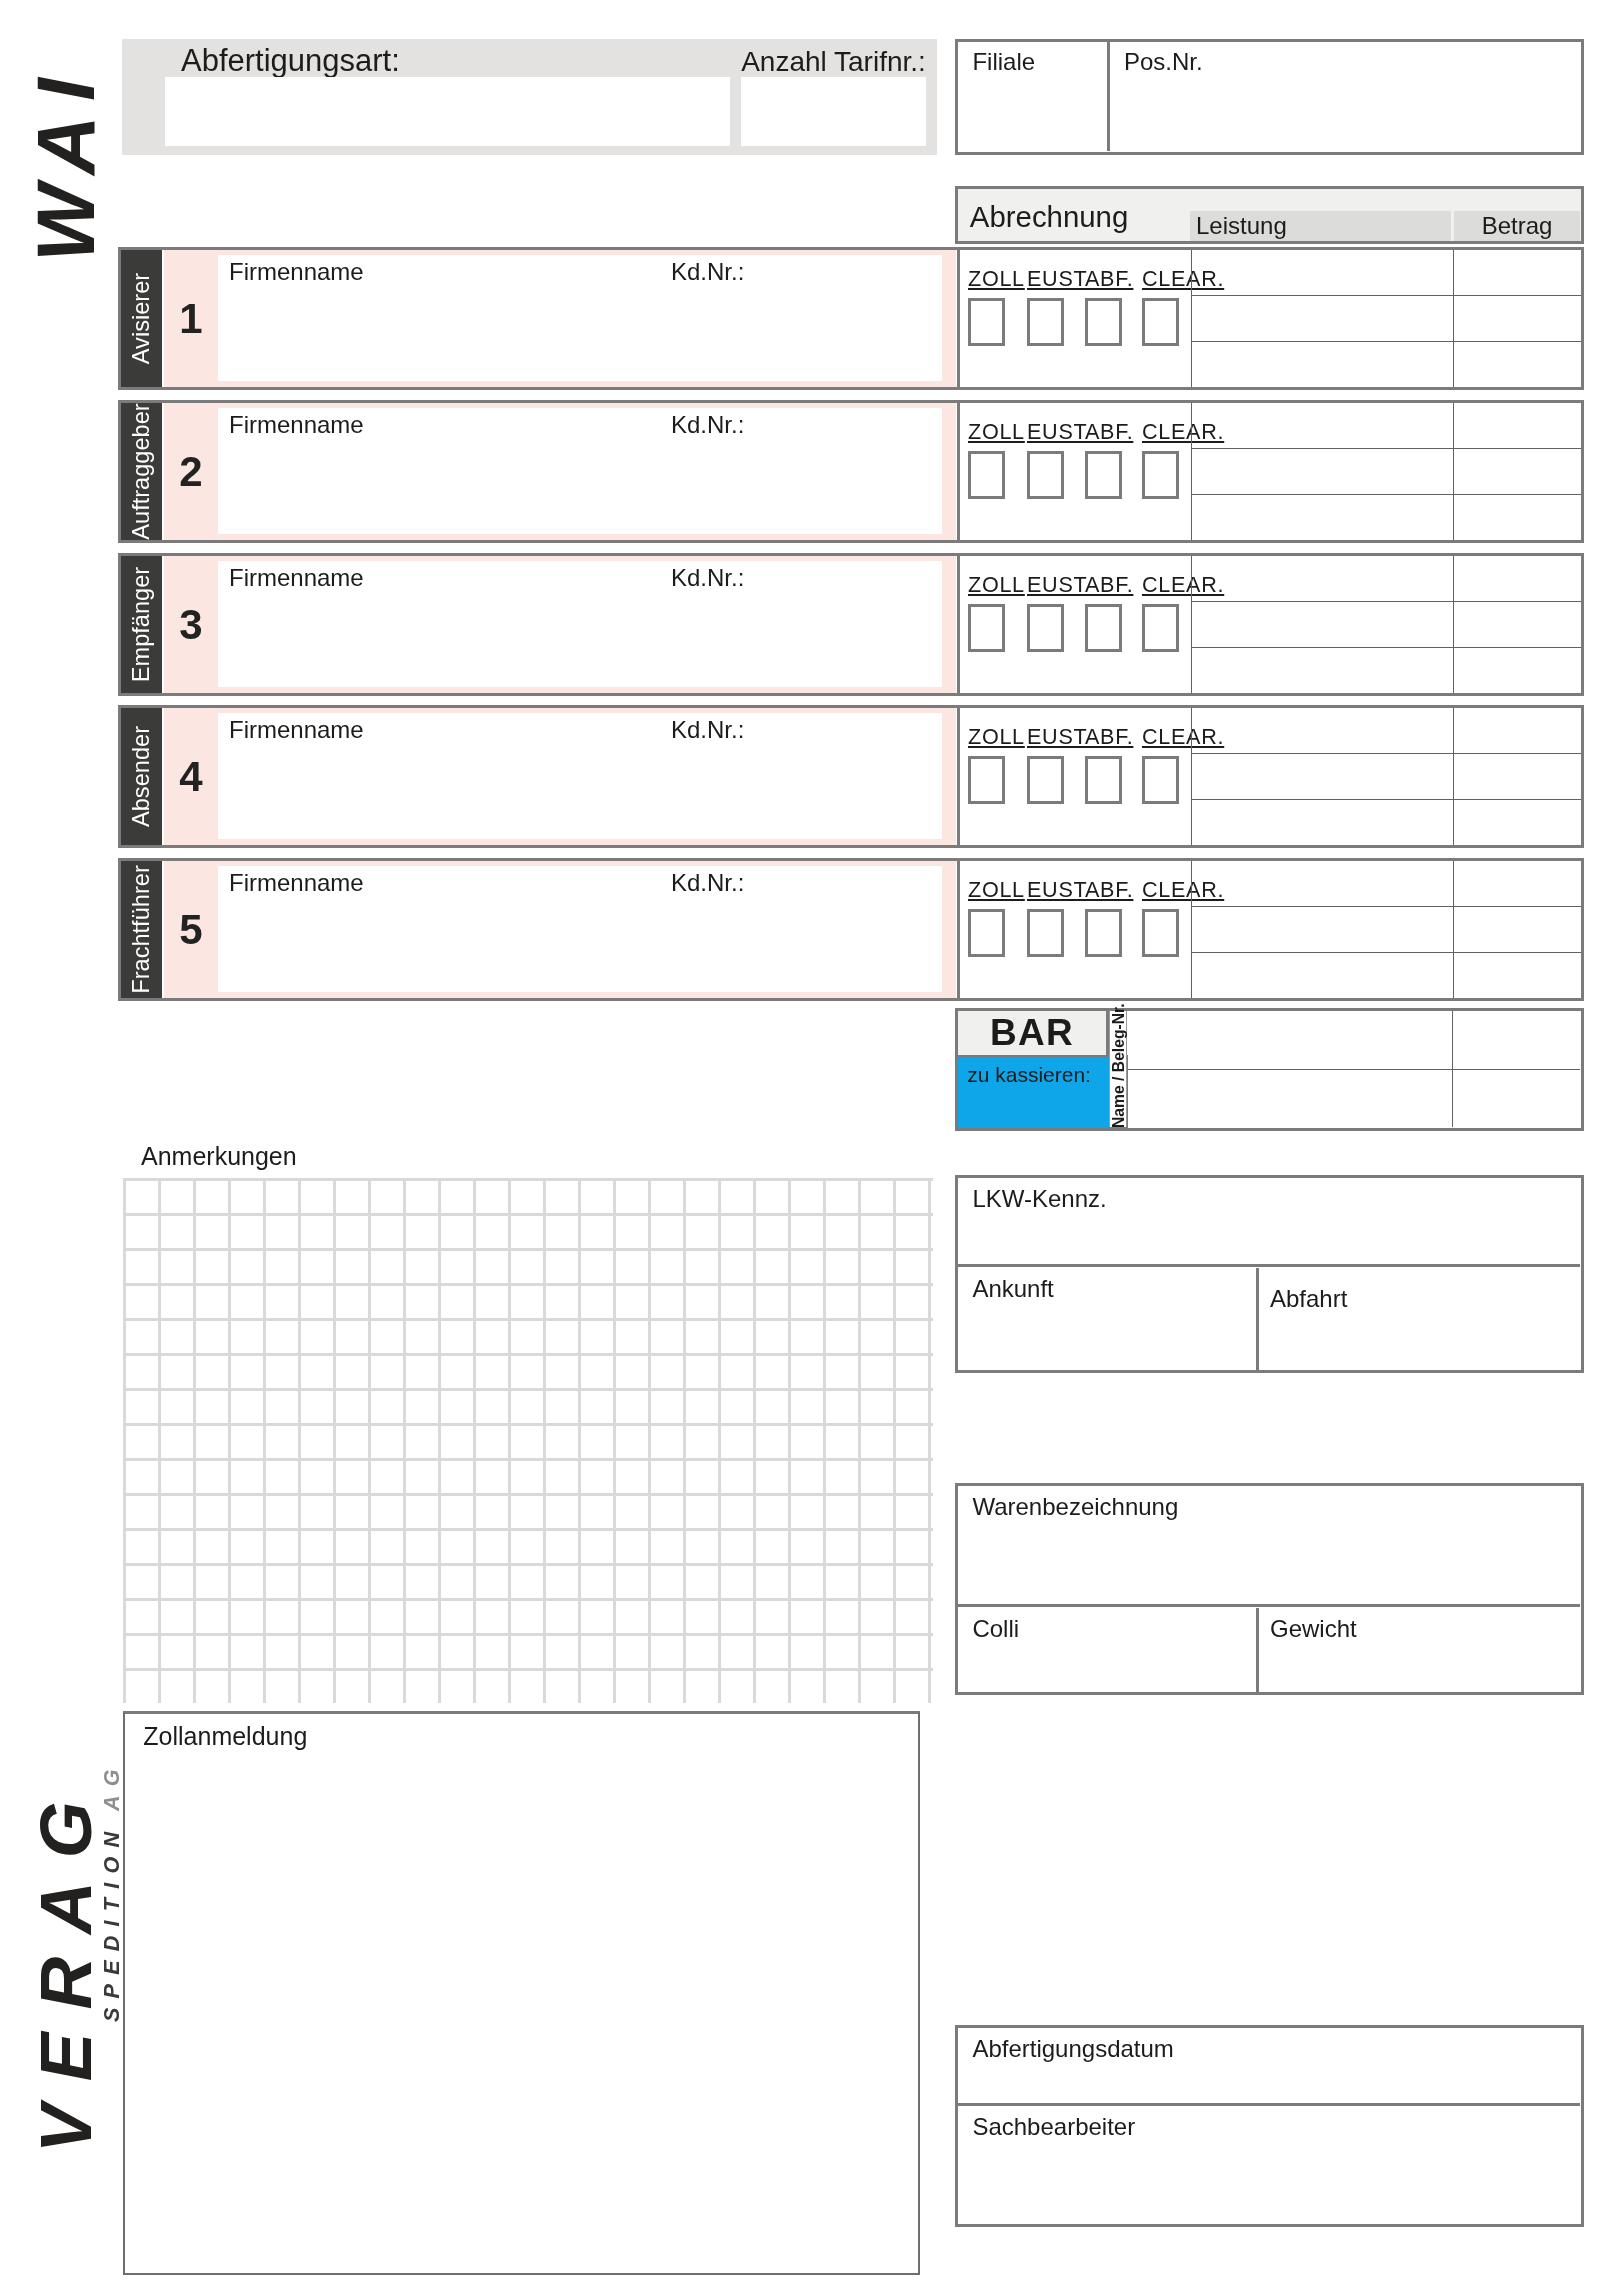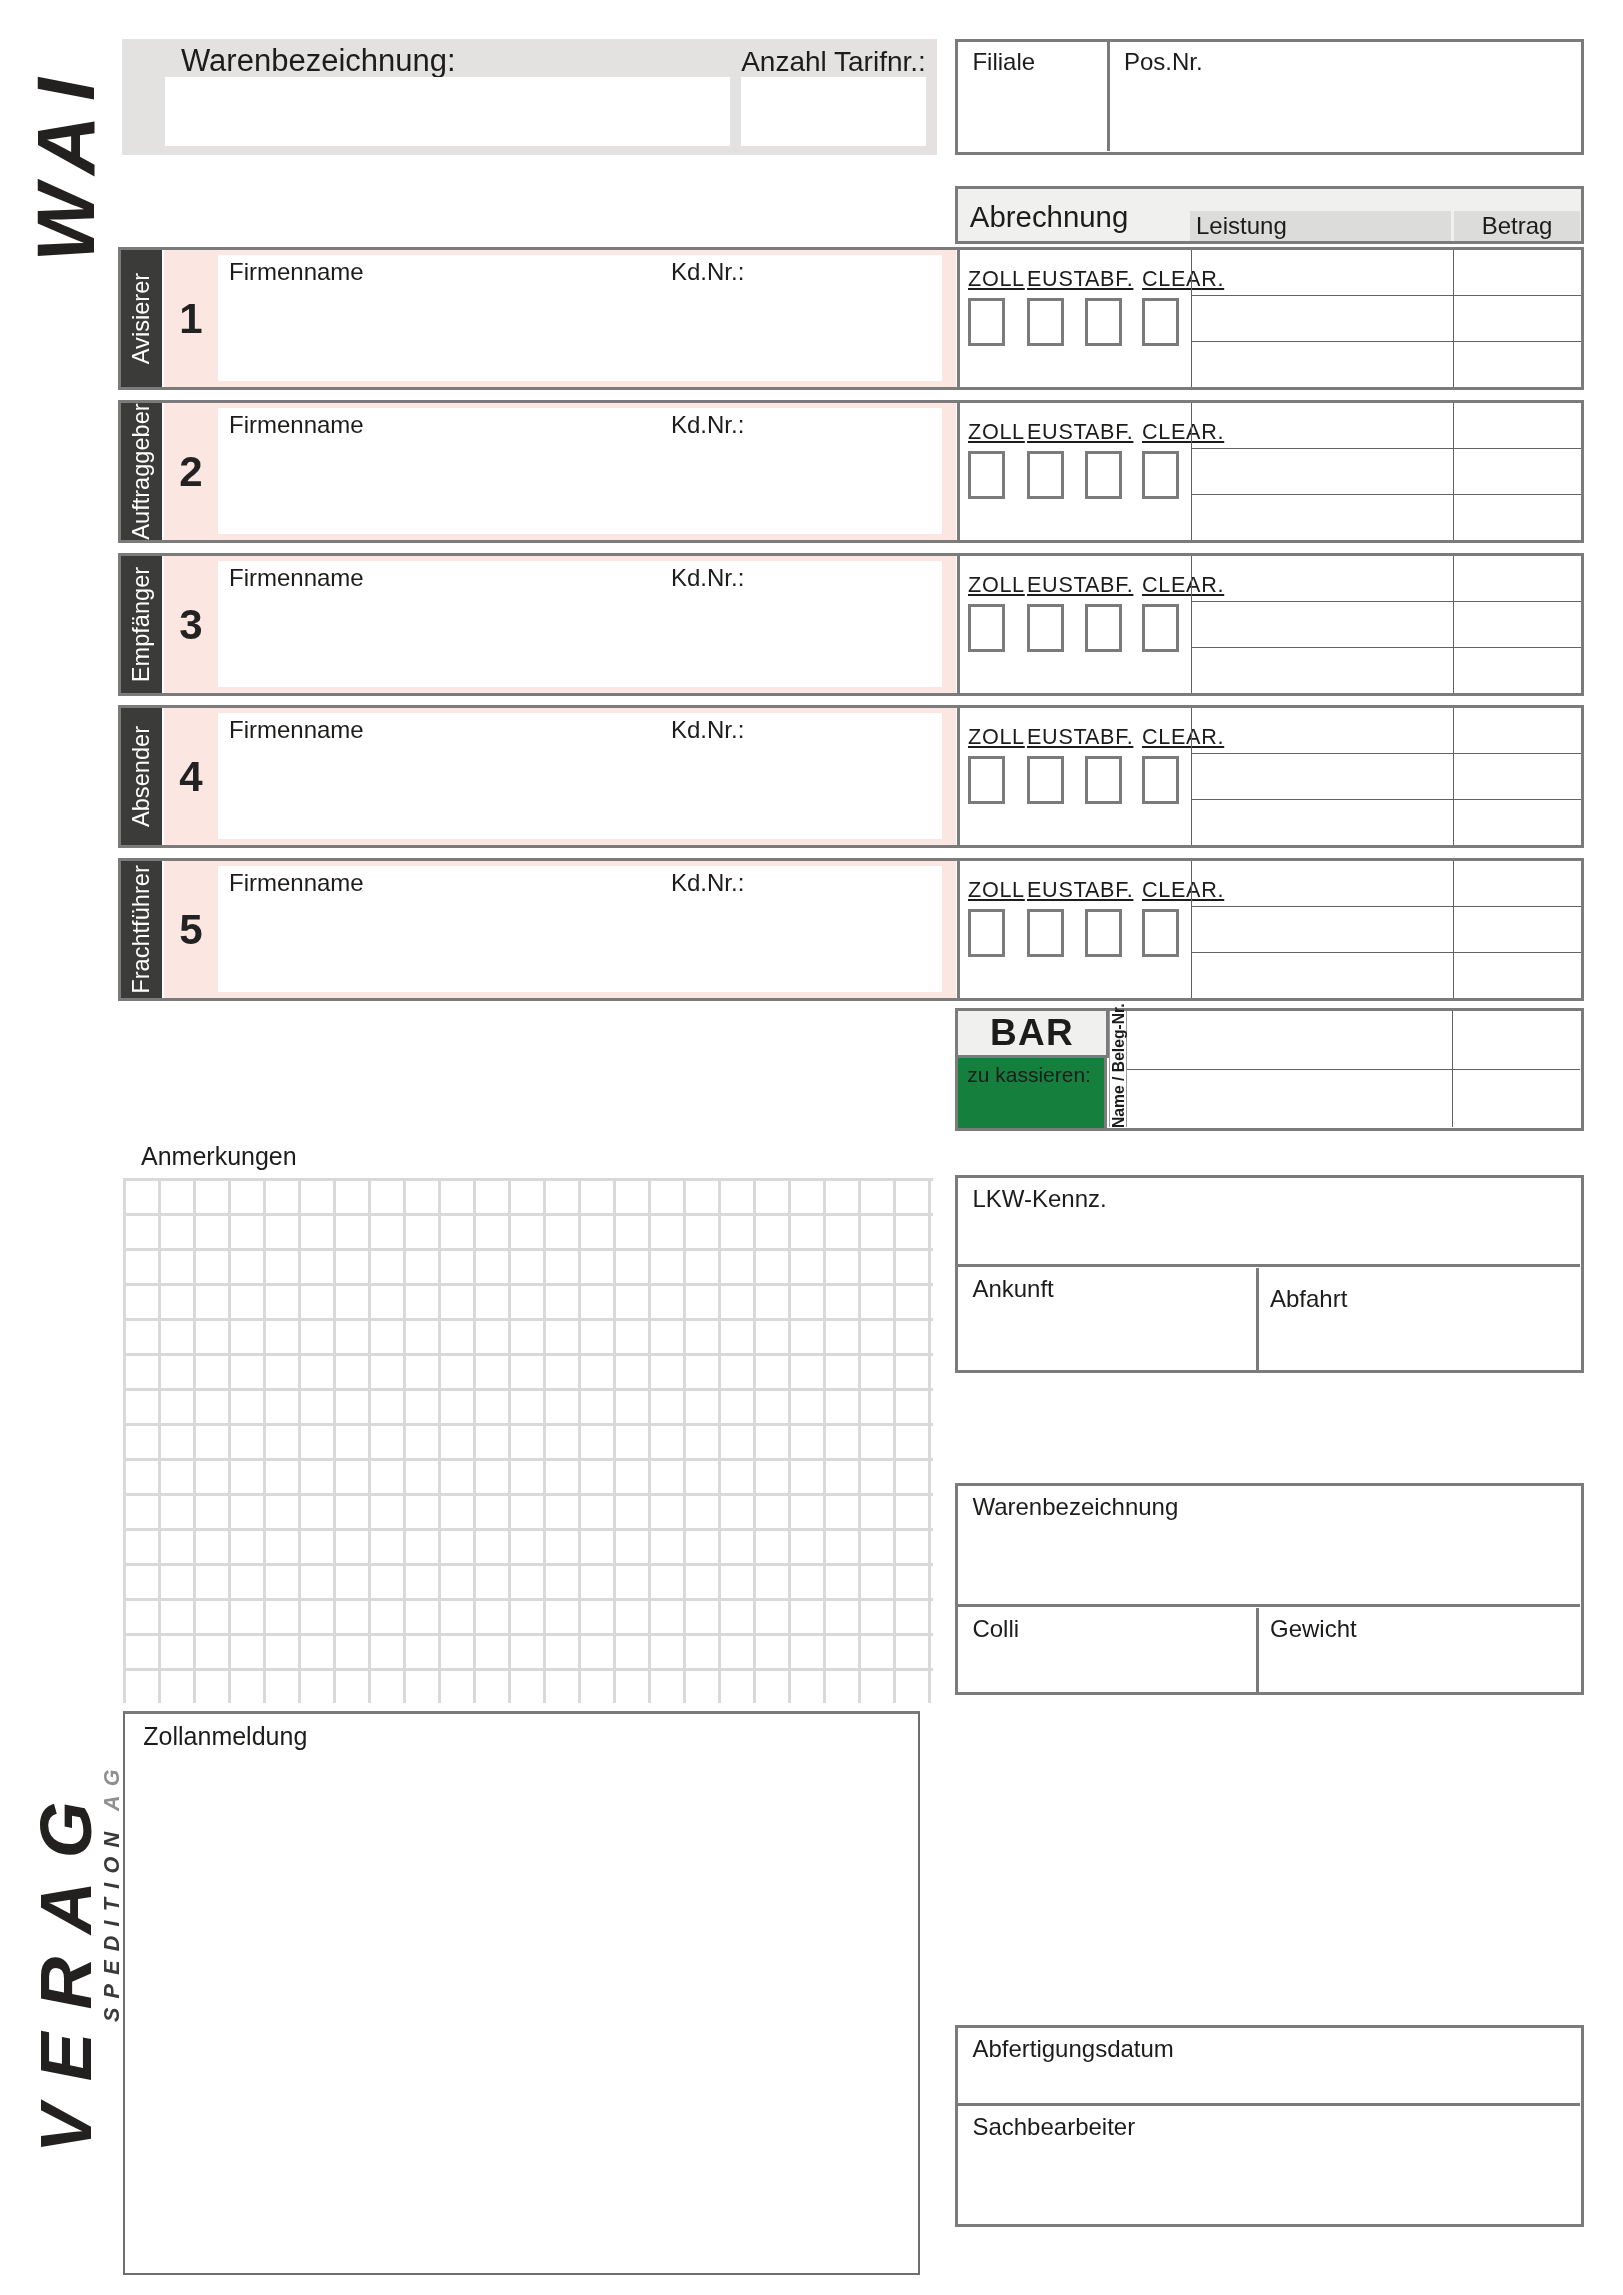--- a/index.html
+++ b/index.html
@@ -58,22 +58,22 @@
   .cbl{font-size:21.6px;letter-spacing:0.7px;white-space:nowrap;}
   .cb{width:31px;height:42px;border:3.3px solid var(--border,#7b7b7b);margin-top:6.5px;background:#fff;}
   .cb1{left:847px;}.cb2{left:906px;}.cb3{left:964px;}.cb4{left:1021px;}
 
   
   .barsec{left:955px;top:1008px;width:629px;height:123px;}
   .barline{position:absolute;background:var(--border,#7b7b7b);}
   .barcell{position:absolute;left:0;top:0;width:154px;height:50px;border:3.3px solid var(--border,#7b7b7b);
            box-sizing:border-box;background:var(--abrbg,#f0f0ee);display:flex;align-items:center;
            justify-content:center;font-size:37px;font-weight:900;letter-spacing:1.3px;}
-  .kassbox{position:absolute;left:0;top:47px;width:152px;height:76px;border:3.3px solid var(--border,#7b7b7b);
-           box-sizing:border-box;background:#15803d;}
+  .kassbox{position:absolute;left:0;top:47px;width:173px;height:76px;border:3.3px solid var(--border,#7b7b7b);
+           box-sizing:border-box;background:#0ea5e9;}
   .kasslbl{position:absolute;left:9.2px;top:5.2px;font-size:21px;}
   .namestrip{position:absolute;left:154px;top:3.3px;width:18.3px;height:116px;background:#fff;
              border-left:1.3px solid #9a9a9a;border-right:1.3px solid #9a9a9a;box-sizing:border-box;}
   .namerot{position:absolute;left:155px;top:120px;width:116px;height:17px;transform:rotate(-90deg);
            transform-origin:left top;font-size:15.7px;font-weight:700;display:flex;align-items:center;
            white-space:nowrap;}
   .barh{left:172px;top:61px;width:453px;height:1.3px;background:var(--thin,#616161);}
   .barv{left:497px;top:3.3px;width:1.3px;height:116px;background:var(--thin,#616161);}
 
   
@@ -118,21 +118,21 @@
   .sped .s2{color:var(--logo-gray,#908f8d);margin-left:11.8px;}
 </style>
 </head>
 <body>
 
 <div class="page">
 
   <div class="abs wai">WAI</div>
 
   <div class="abs hdrgray"></div>
-  <div class="abs hdrtitle">Warenbezeichnung:</div>
+  <div class="abs hdrtitle">Abfertigungsart:</div>
   <div class="abs anzahl">Anzahl Tarifnr.:</div>
   <div class="abs inputbox abfin"></div>
   <div class="abs inputbox anzin"></div>
 
   <div class="abs gbox filbox">
     <div class="abs lbl fil-l">Filiale</div>
     <div class="abs fildiv"></div>
     <div class="abs lbl pos-l">Pos.Nr.</div>
   </div>
 

